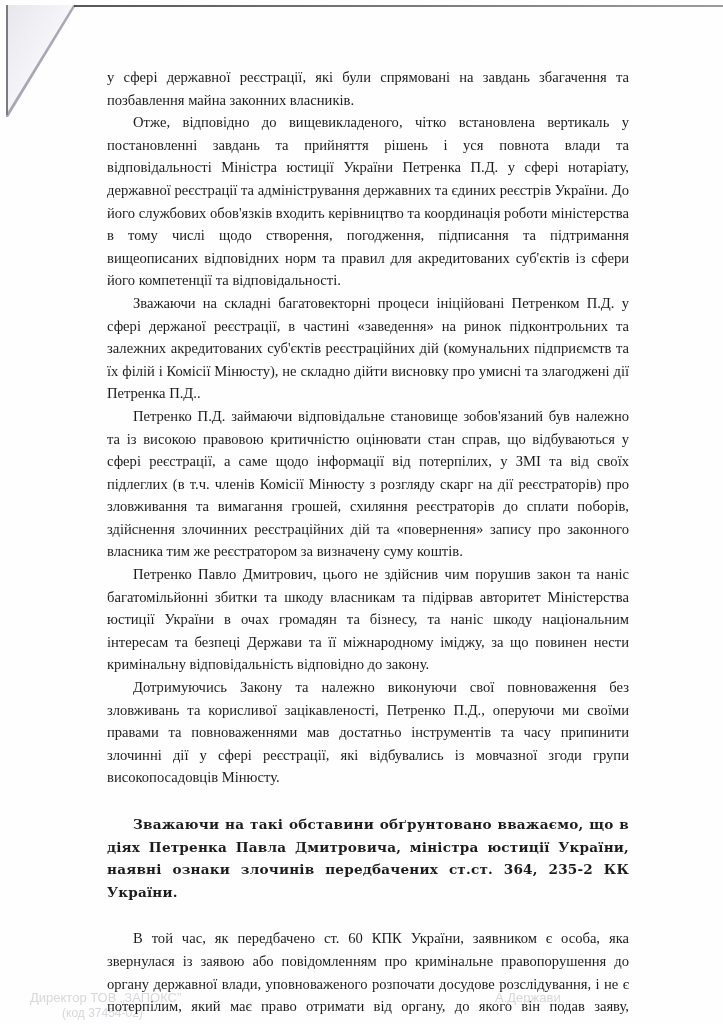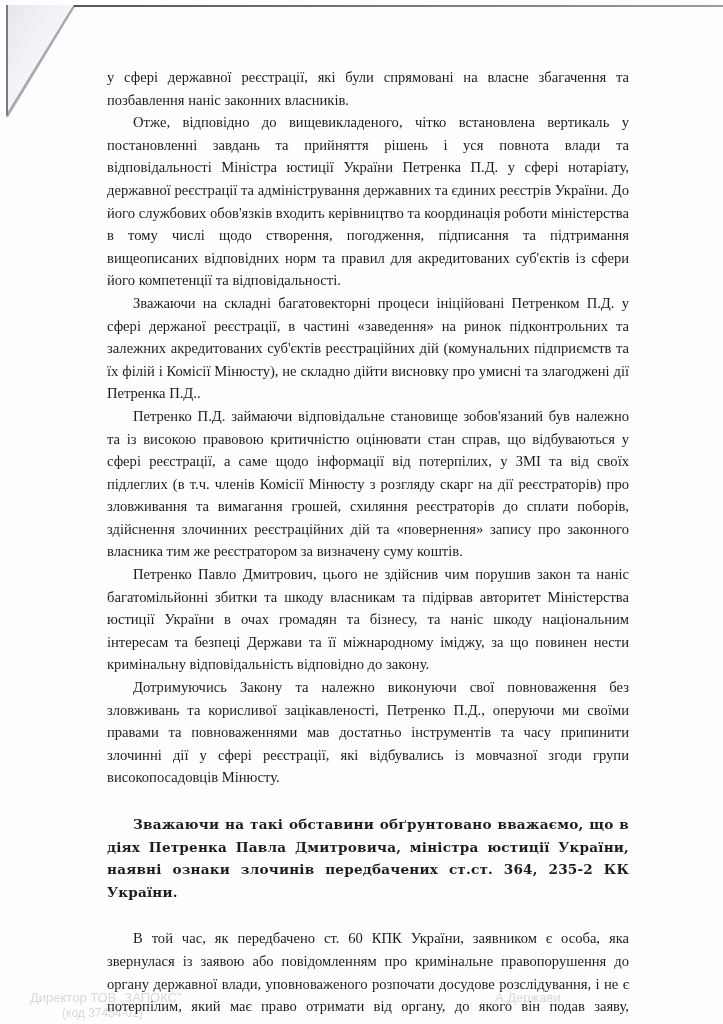--- a/index.html
+++ b/index.html
@@ -95,21 +95,21 @@
   <div class="scan-fold"></div>
   <div class="scan-fold-line"></div>
   <div class="scan-top-edge"></div>
   <div class="scan-left-edge"></div>
 
   <div class="bleed bleed-sig-left">Директор ТОВ „ЗАПОКС”</div>
   <div class="bleed bleed-sig-code">(код 37454-02)</div>
   <div class="bleed bleed-sig-right">А.Держави</div>
 
   <div class="content">
-    <p class="first">у сфері державної реєстрації, які були спрямовані на власне збагачення та позбавлення наніс законних власників.</p>
+    <p class="first">у сфері державної реєстрації, які були спрямовані на завдань збагачення та позбавлення майна законних власників.</p>
     <p>Отже, відповідно до вищевикладеного, чітко встановлена вертикаль у постановленні завдань та прийняття рішень і уся повнота влади та відповідальності Міністра юстиції України Петренка П.Д. у сфері нотаріату, державної реєстрації та адміністрування державних та єдиних реєстрів України. До його службових обов'язків входить керівництво та координація роботи міністерства в тому числі щодо створення, погодження, підписання та підтримання вищеописаних відповідних норм та правил для акредитованих суб'єктів із сфери його компетенції та відповідальності.</p>
     <p>Зважаючи на складні багатовекторні процеси ініційовані Петренком П.Д. у сфері держаної реєстрації, в частині «заведення» на ринок підконтрольних та залежних акредитованих суб'єктів реєстраційних дій (комунальних підприємств та їх філій і Комісії Мінюсту), не складно дійти висновку про умисні та злагоджені дії Петренка П.Д..</p>
     <p>Петренко П.Д. займаючи відповідальне становище зобов'язаний був належно та із високою правовою критичністю оцінювати стан справ, що відбуваються у сфері реєстрації,  а саме щодо інформації від потерпілих, у ЗМІ та від своїх підлеглих (в т.ч. членів Комісії Мінюсту з розгляду скарг на дії реєстраторів) про зловживання та вимагання грошей, схиляння реєстраторів до сплати поборів, здійснення злочинних реєстраційних дій та «повернення» запису про законного власника тим же реєстратором за визначену суму коштів.</p>
     <p>Петренко Павло Дмитрович, цього не здійснив чим порушив закон та наніс багатомільйонні збитки та шкоду власникам та підірвав авторитет Міністерства юстиції України в очах громадян та бізнесу, та наніс шкоду національним інтересам та безпеці Держави та її міжнародному іміджу, за що повинен нести кримінальну відповідальність відповідно до закону.</p>
     <p>Дотримуючись Закону та належно виконуючи свої повноваження без зловживань та корисливої зацікавленості, Петренко П.Д., оперуючи ми своїми правами та повноваженнями мав достатньо інструментів та часу припинити злочинні дії у сфері реєстрації, які відбувались із мовчазної згоди групи високопосадовців Мінюсту.</p>
     <p class="conclusion">Зважаючи на такі обставини обґрунтовано вважаємо, що в діях Петренка Павла Дмитровича, міністра юстиції України, наявні ознаки злочинів передбачених ст.ст. 364, 235-2 КК України.</p>
     <p>В той час, як передбачено ст. 60 КПК України, заявником є особа, яка звернулася із заявою або повідомленням про кримінальне правопорушення до органу державної влади, уповноваженого розпочати досудове розслідування, і не є потерпілим, який має право отримати від органу, до якого він подав заяву, документ, що підтверджує її прийняття і реєстрацію та подавати на підтвердження своєї заяви речі і документи.</p>
 
   </div>
 </div>

